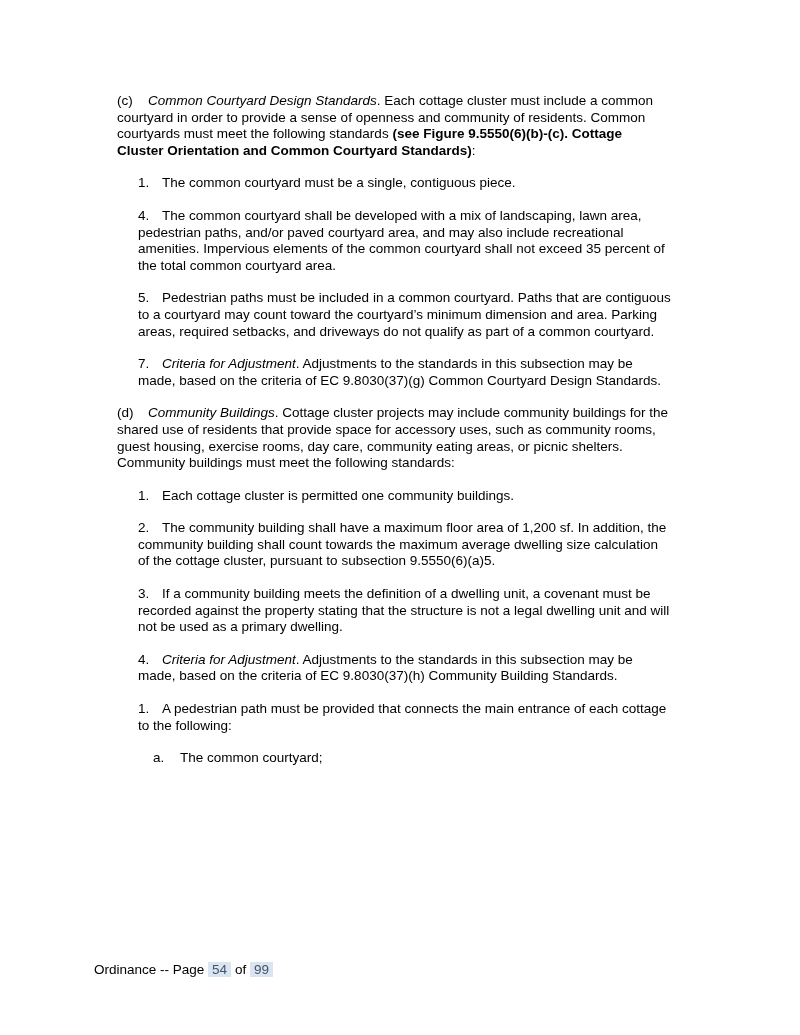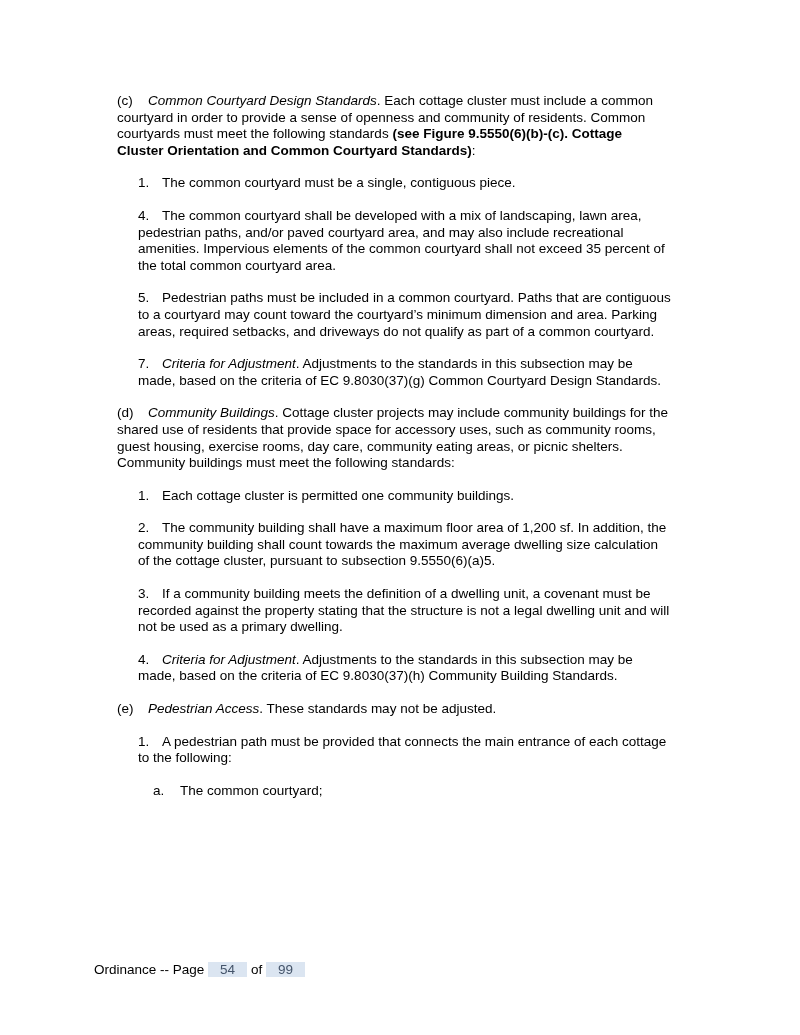--- a/index.html
+++ b/index.html
@@ -39,39 +39,38 @@
   .footer {
     position: absolute;
     left: 94px;
     top: 962px;
     font-size: 13.5px;
     white-space: nowrap;
   }
   .hl {
     background: #dbe5f1;
     color: #44546a;
-    padding: 0 12px;
+    padding: 0 4px;
   }
 </style>
 </head>
 <body>
 
 <div class="page">
   <div class="content">
       <div class="block ind0"><span class="label">(c)</span><span class="i ">Common Courtyard Design Standards</span><span class="">. Each cottage cluster must include a common courtyard in order to provide a sense of openness and community of residents. Common courtyards must meet the following standards </span><span class="b">(see Figure 9.5550(6)(b)-(c). Cottage Cluster Orientation and Common Courtyard Standards)</span><span class="">:</span></div>
       <div class="block ind1"><span class="label">1.</span><span class="">The common courtyard must be a single, contiguous piece.</span></div>
       <div class="block ind1"><span class="label">4.</span><span class="">The common courtyard shall be developed with a mix of landscaping, lawn area, pedestrian paths, and/or paved courtyard area, and may also include recreational amenities. Impervious elements of the common courtyard shall not exceed 35 percent of the total common courtyard area.</span></div>
       <div class="block ind1"><span class="label">5.</span><span class="">Pedestrian paths must be included in a common courtyard. Paths that are contiguous to a courtyard may count toward the courtyard’s minimum dimension and area. Parking areas, required setbacks, and driveways do not qualify as part of a common courtyard.</span></div>
       <div class="block ind1"><span class="label">7.</span><span class="i ">Criteria for Adjustment</span><span class="">. Adjustments to the standards in this subsection may be made, based on the criteria of EC 9.8030(37)(g) Common Courtyard Design Standards.</span></div>
       <div class="block ind0"><span class="label">(d)</span><span class="i ">Community Buildings</span><span class="">. Cottage cluster projects may include community buildings for the shared use of residents that provide space for accessory uses, such as community rooms, guest housing, exercise rooms, day care, community eating areas, or picnic shelters. Community buildings must meet the following standards:</span></div>
       <div class="block ind1"><span class="label">1.</span><span class="">Each cottage cluster is permitted one community buildings.</span></div>
       <div class="block ind1"><span class="label">2.</span><span class="">The community building shall have a maximum floor area of 1,200 sf. In addition, the community building shall count towards the maximum average dwelling size calculation of the cottage cluster, pursuant to subsection 9.5550(6)(a)5.</span></div>
       <div class="block ind1"><span class="label">3.</span><span class="">If a community building meets the definition of a dwelling unit, a covenant must be recorded against the property stating that the structure is not a legal dwelling unit and will not be used as a primary dwelling.</span></div>
       <div class="block ind1"><span class="label">4.</span><span class="i ">Criteria for Adjustment</span><span class="">. Adjustments to the standards in this subsection may be made, based on the criteria of EC 9.8030(37)(h) Community Building Standards.</span></div>
-      <div class="block ind0"><span class="label">(e)</span><span class="i ">Pedestrian Access</span><span class="">. These standards may not be adjusted.</span></div>
       <div class="block ind1"><span class="label">1.</span><span class="">A pedestrian path must be provided that connects the main entrance of each cottage to the following:</span></div>
       <div class="block ind2"><span class="label">a.</span><span class="">The common courtyard;</span></div>
     </div>
   <div class="footer">
     <span>Ordinance -- Page</span>
     <span class="hl">54</span>
     <span>of</span>
     <span class="hl">99</span>
   </div>
 </div>

